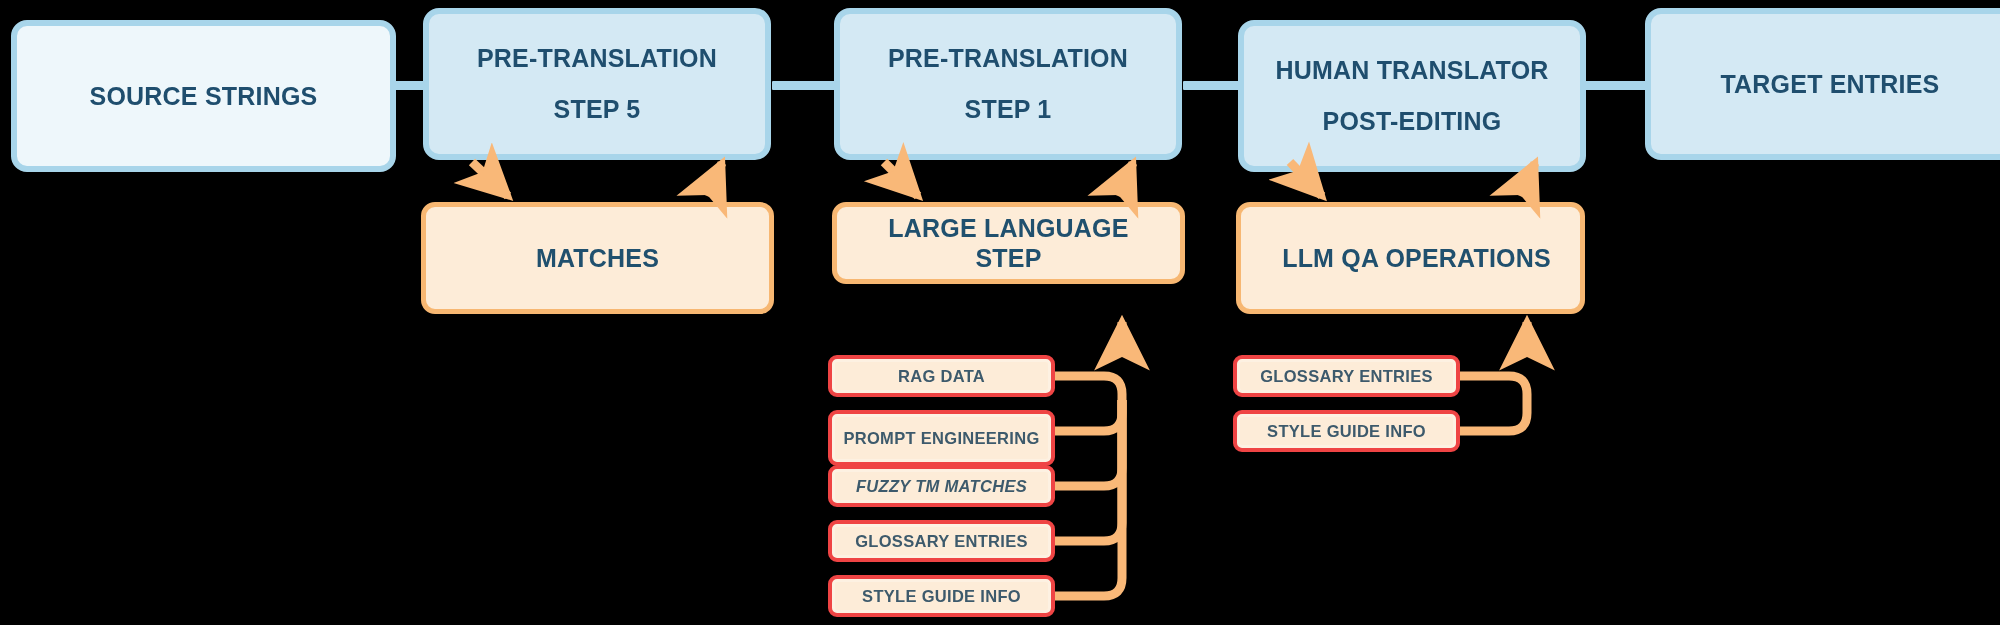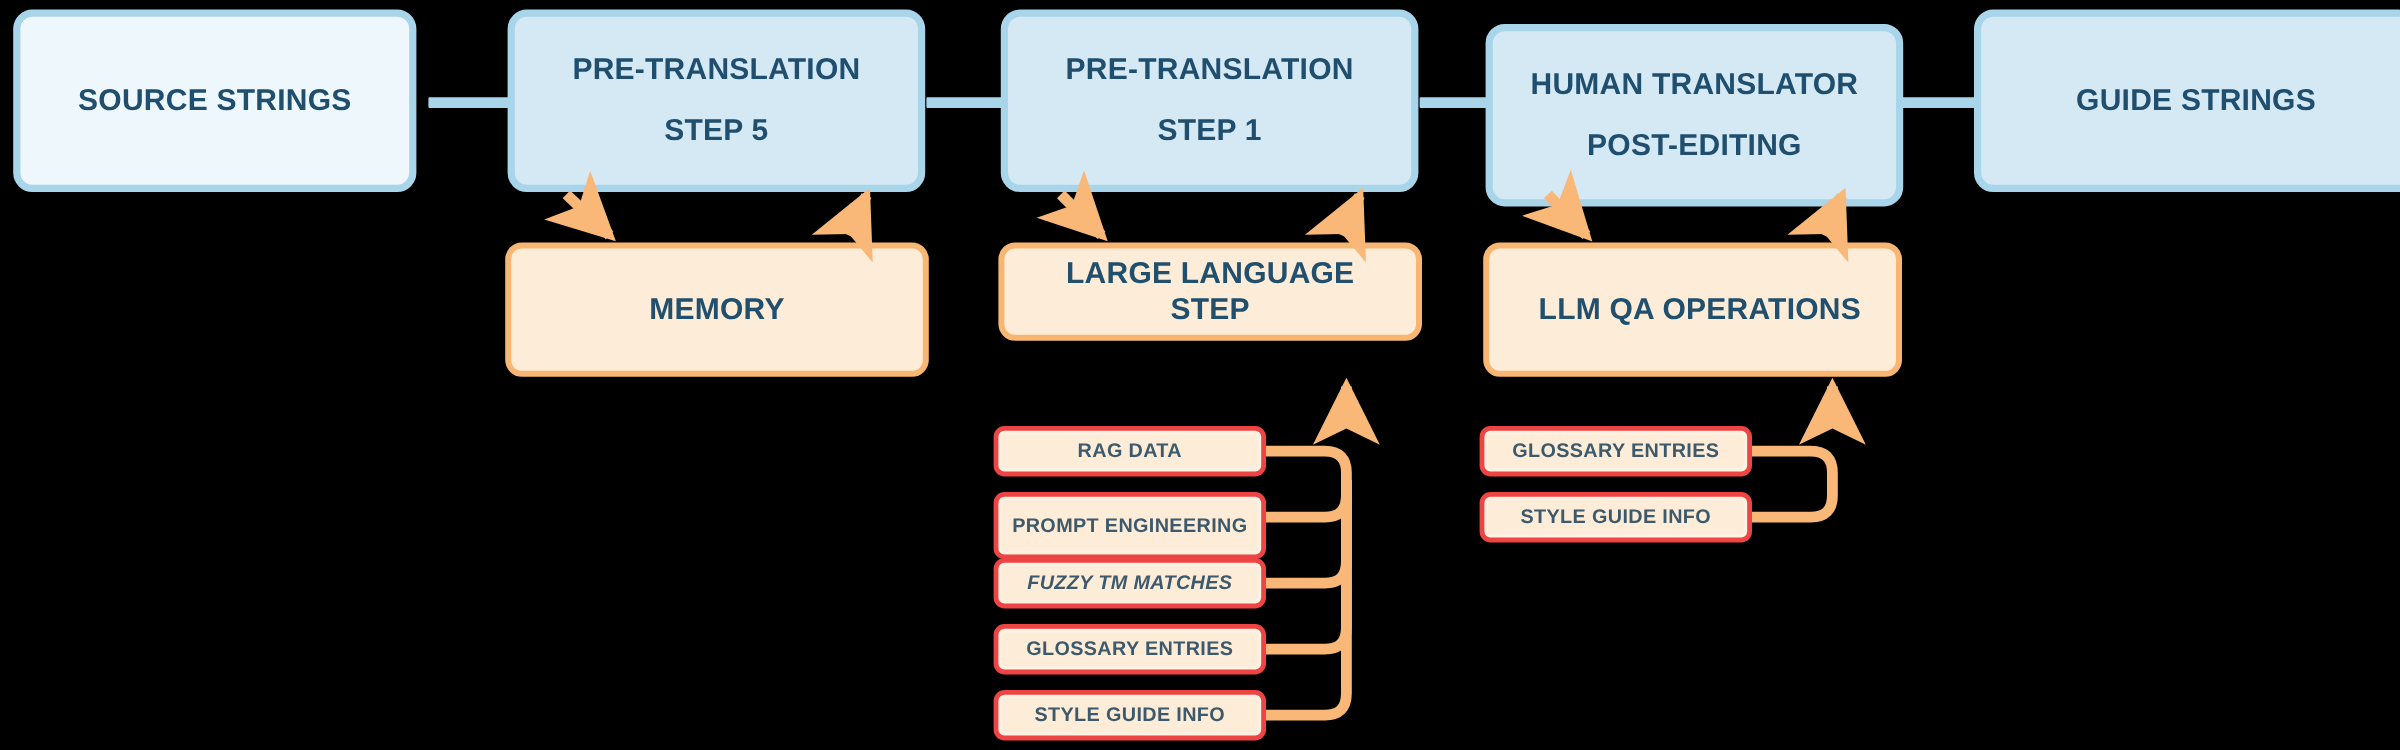--- a/index.html
+++ b/index.html
@@ -39,45 +39,45 @@
 </head>
 <body>
 
 <div id="stage">
 
   <div class="link" style="left:357px;top:81px;width:68px;"></div>
   <div class="link" style="left:772px;top:81px;width:68px;"></div>
   <div class="link" style="left:1183px;top:81px;width:68px;"></div>
   <div class="link" style="left:1578px;top:81px;width:68px;"></div>
 
-  <div class="node blue pale" style="left:11px;top:8px;width:336px;height:152px;">
+  <div class="node blue pale" style="left:11px;top:20px;width:385px;height:152px;">
     <span class="ln">SOURCE STRINGS</span>
   </div>
 
   <div class="node blue" style="left:423px;top:8px;width:348px;height:152px;">
     <span class="ln">PRE-TRANSLATION</span>
     <span class="ln">STEP 5</span>
   </div>
 
   <div class="node blue" style="left:834px;top:8px;width:348px;height:152px;">
     <span class="ln">PRE-TRANSLATION</span>
     <span class="ln">STEP 1</span>
   </div>
 
   <div class="node blue" style="left:1238px;top:20px;width:348px;height:152px;">
     <span class="ln">HUMAN TRANSLATOR</span>
     <span class="ln">POST-EDITING</span>
   </div>
 
   <div class="node blue" style="left:1645px;top:8px;width:370px;height:152px;">
-    <span class="ln">GUIDE STRINGS</span>
+    <span class="ln">TARGET ENTRIES</span>
   </div>
 
   <div class="node orange" style="left:421px;top:202px;width:353px;height:112px;">
-    <span class="ln">MEMORY</span>
+    <span class="ln">MATCHES</span>
   </div>
 
   <div class="node orange" style="left:832px;top:202px;width:353px;height:82px;justify-content:center;">
     <span class="ln">LARGE LANGUAGE</span>
     <span class="ln">STEP</span>
   </div>
 
   <div class="node orange" style="left:1236px;top:202px;width:349px;height:112px;padding-left:12px;">
     <span class="ln">LLM QA OPERATIONS</span>
   </div>

